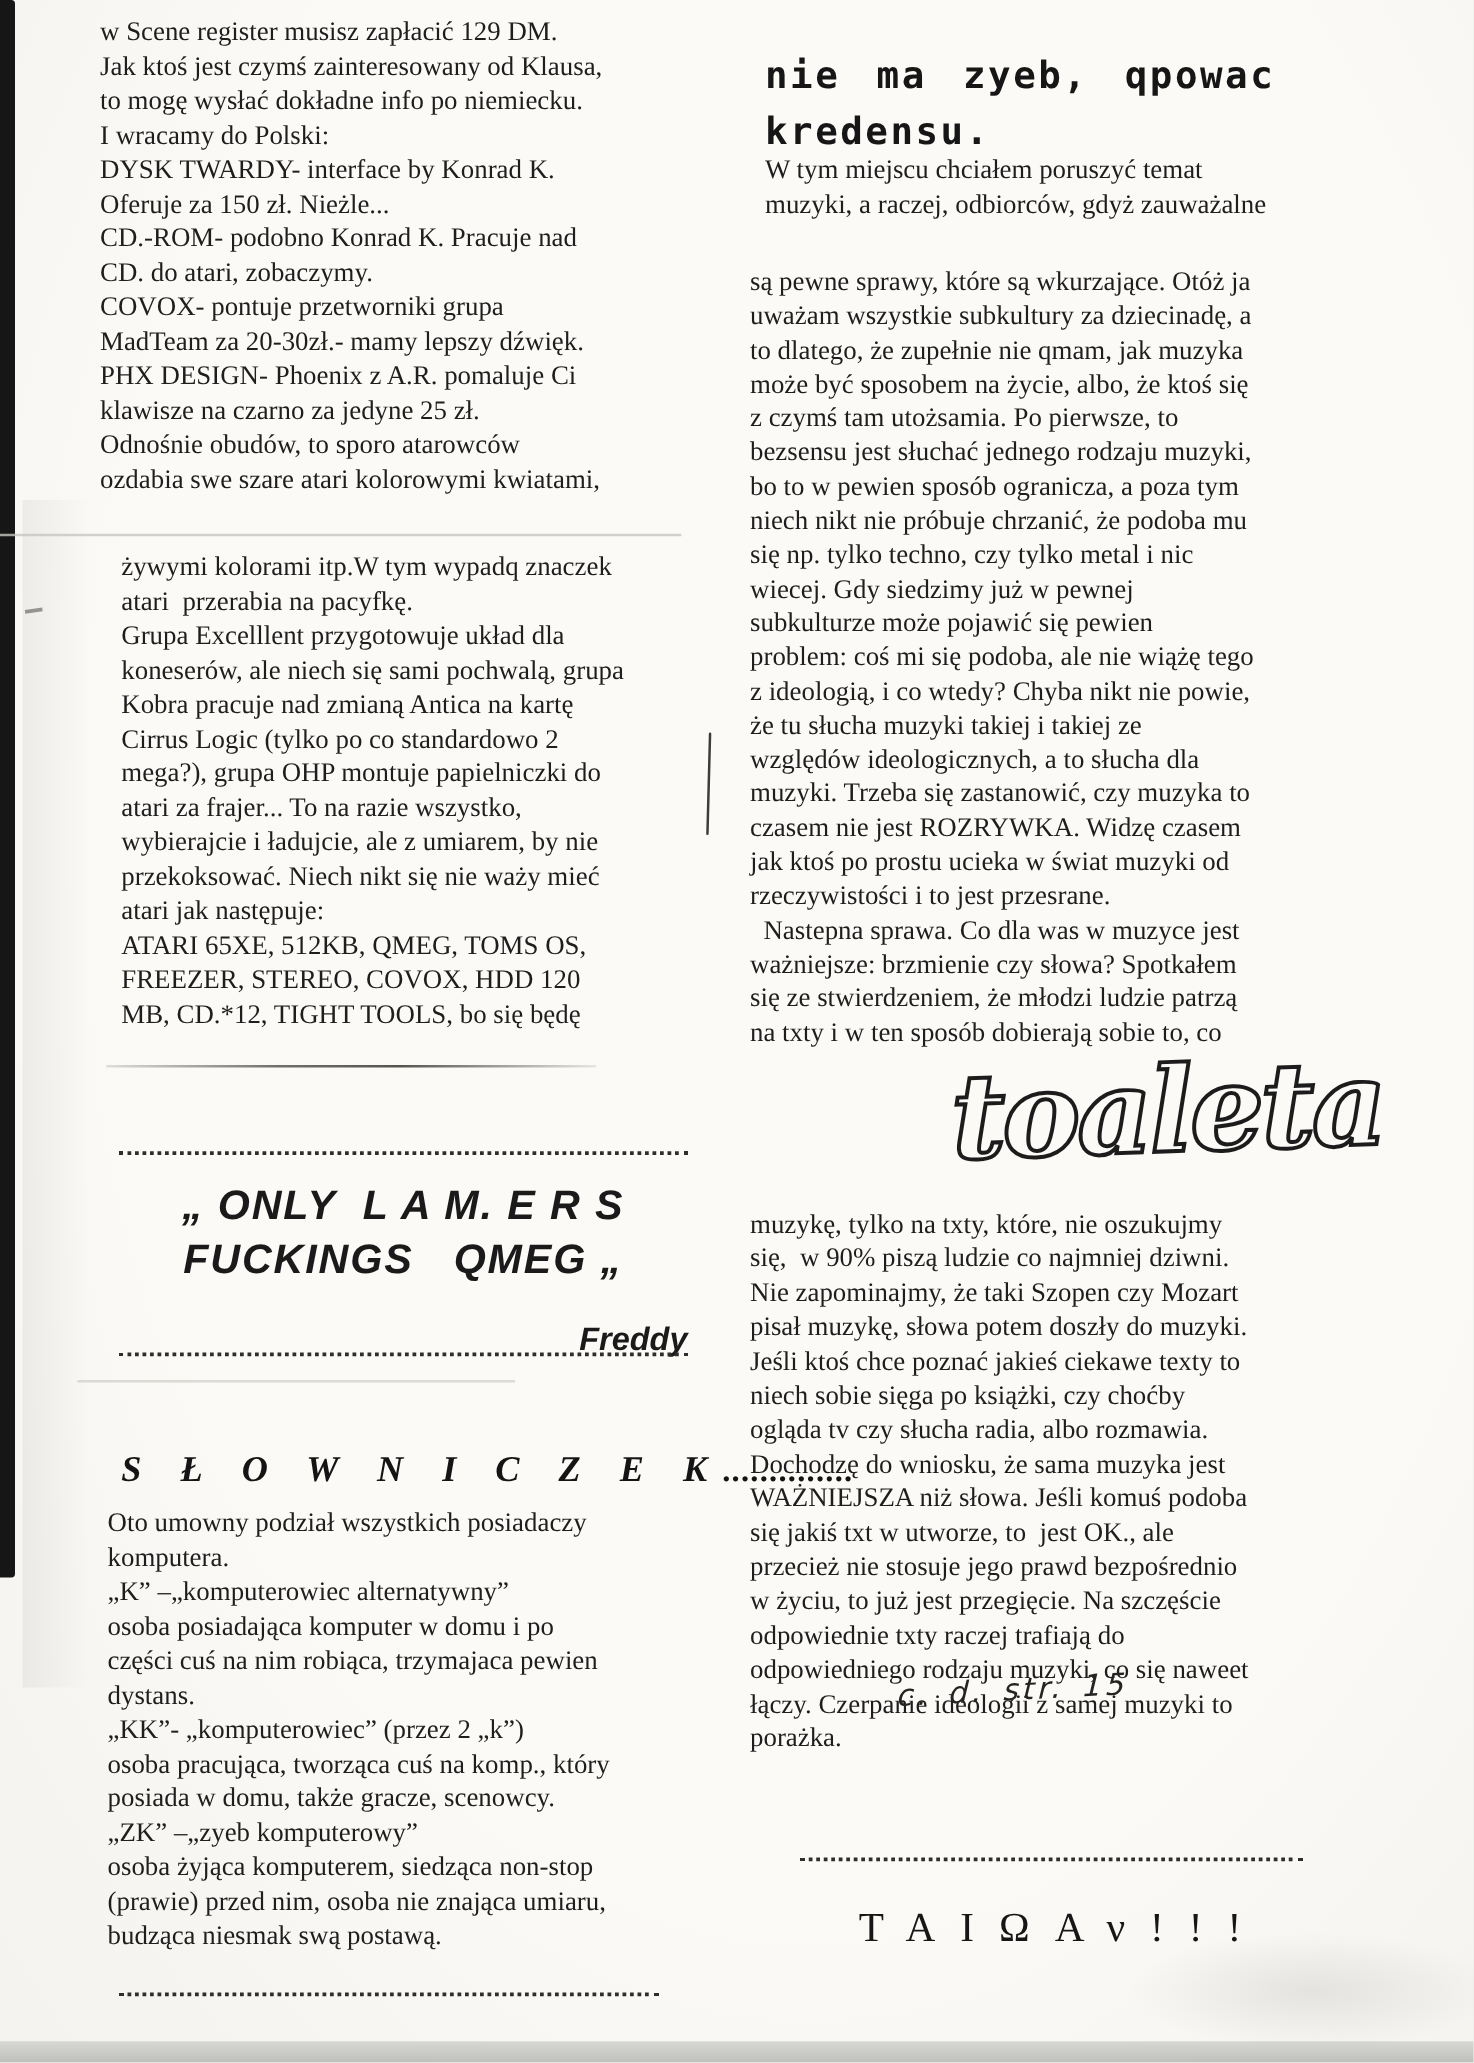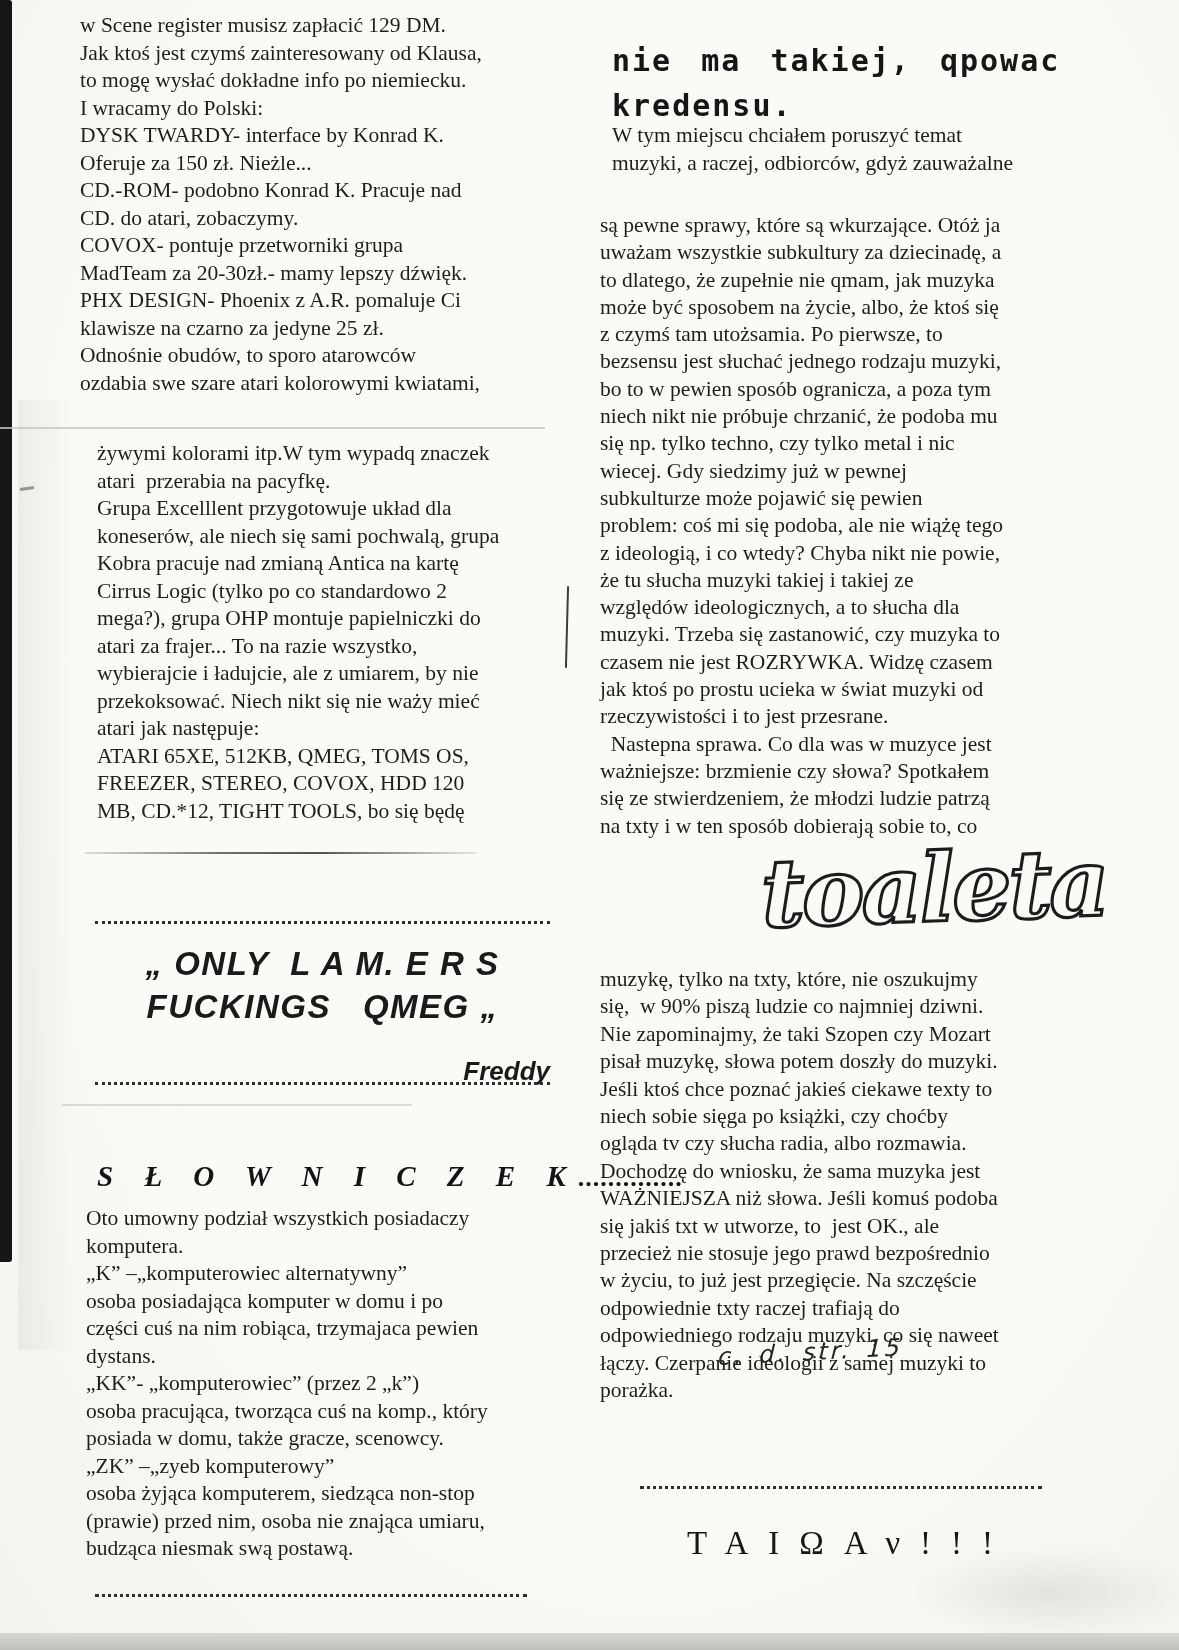--- a/index.html
+++ b/index.html
@@ -142,21 +142,21 @@
 „KK”- „komputerowiec” (przez 2 „k”)
 osoba pracująca, tworząca cuś na komp., który
 posiada w domu, także gracze, scenowcy.
 „ZK” –„zyeb komputerowy”
 osoba żyjąca komputerem, siedząca non-stop
 (prawie) przed nim, osoba nie znająca umiaru,
 budząca niesmak swą postawą.</div>
 
   <div class="abs dotted" style="left:95px;top:1594px;width:432px;"></div>
 
-  <div class="abs rc-heading" style="left:612px;top:38px;">nie ma takiej, qpowac
+  <div class="abs rc-heading" style="left:612px;top:38px;">nie ma zyeb, qpowac
 kredensu.</div>
 
   <div class="abs lines" style="left:612px;top:122px;line-height:27.5px;">W tym miejscu chciałem poruszyć temat
 muzyki, a raczej, odbiorców, gdyż zauważalne</div>
 
   <div class="abs lines" style="left:600px;top:212px;line-height:27.3px;">są pewne sprawy, które są wkurzające. Otóż ja
 uważam wszystkie subkultury za dziecinadę, a
 to dlatego, że zupełnie nie qmam, jak muzyka
 może być sposobem na życie, albo, że ktoś się
 z czymś tam utożsamia. Po pierwsze, to

